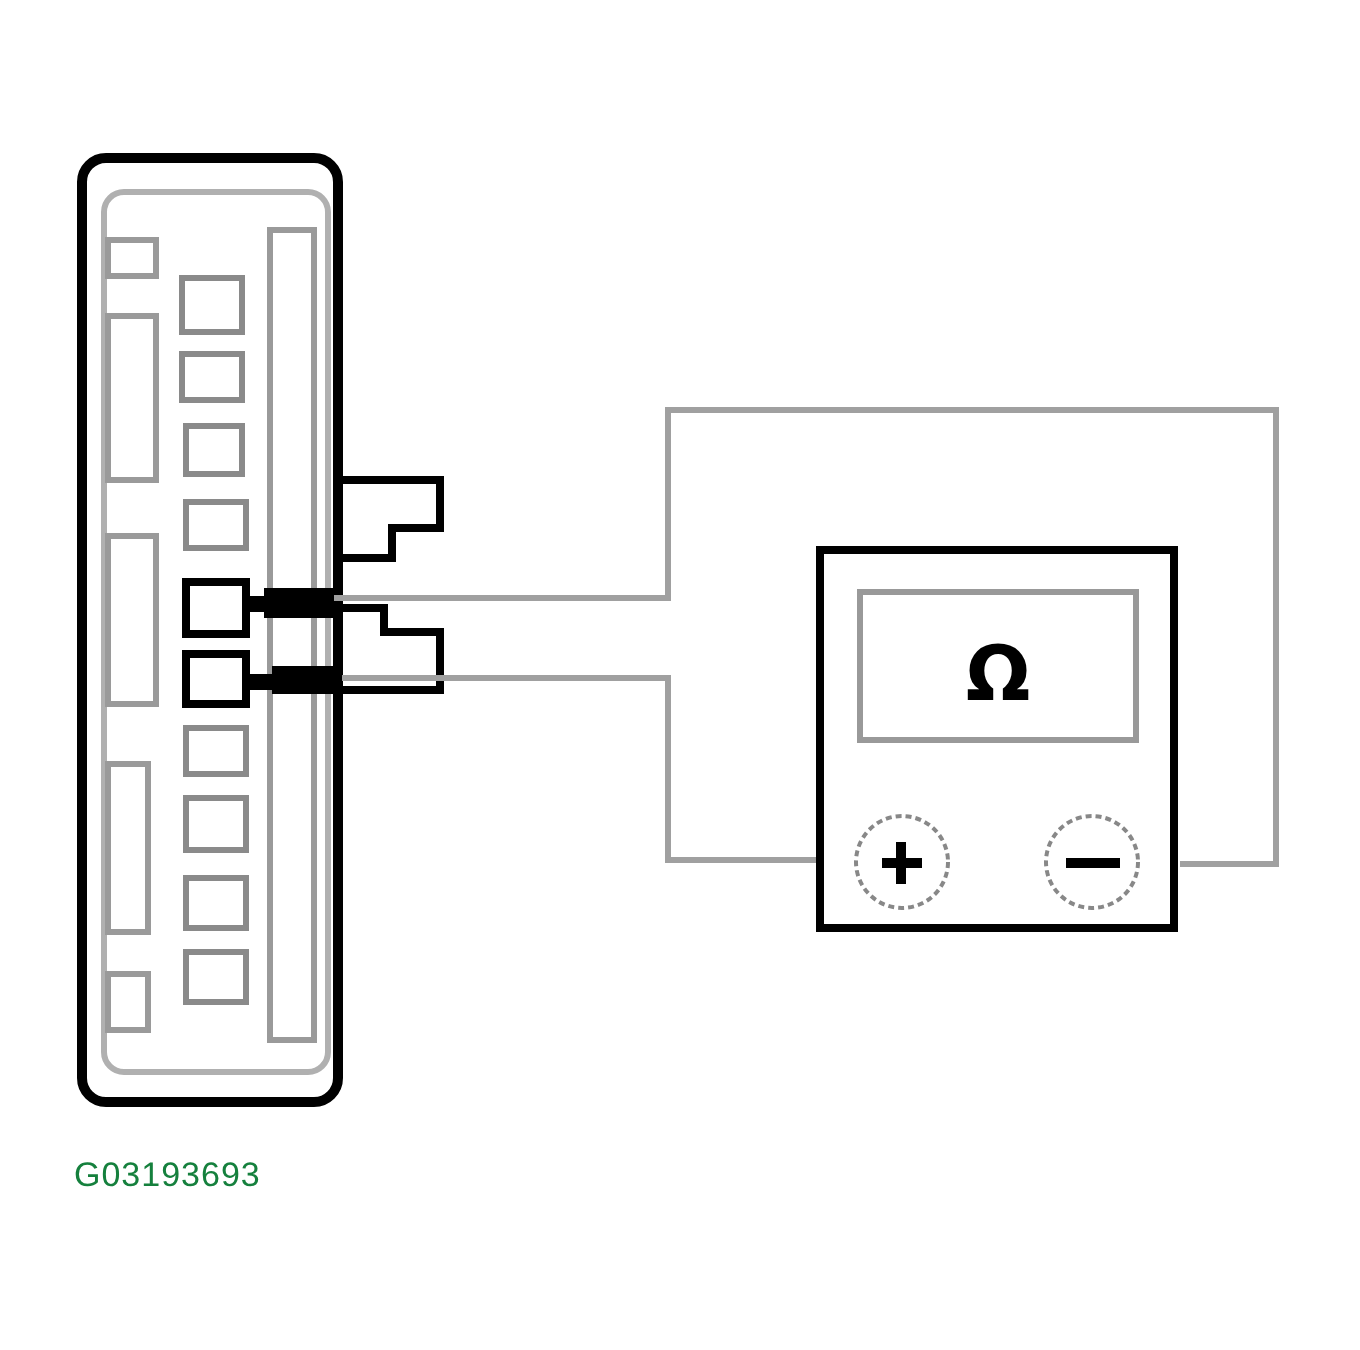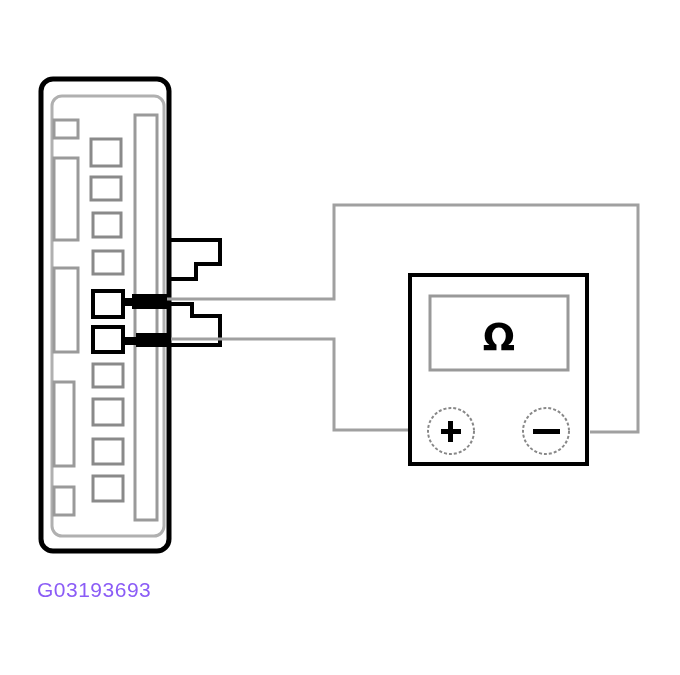--- a/index.html
+++ b/index.html
@@ -1,21 +1,21 @@
 <!DOCTYPE html>
 <html><head>
   <meta charset="utf-8">
   <style>
     html, body { margin: 0; padding: 0; background: #ffffff; }
     body { width: 680px; height: 675px; position: relative; overflow: hidden; }
     .diagram { position: absolute; left: 0; top: 0; width: 680px; height: 675px; }
     .caption {
       position: absolute; left: 37px; top: 578px;
       font-family: "Liberation Sans", sans-serif;
-      font-size: 21px; color: #8b5cf6; letter-spacing: 0.5px;
+      font-size: 17px; color: #15803d; letter-spacing: 0.5px;
     }
     .omega {
       font-family: "DejaVu Sans", sans-serif; font-weight: bold;
       font-size: 38px; fill: #000;
     }
   </style>
 </head>
 <body>
 
 <svg class="diagram" viewBox="0 0 680 675" xmlns="http://www.w3.org/2000/svg">

